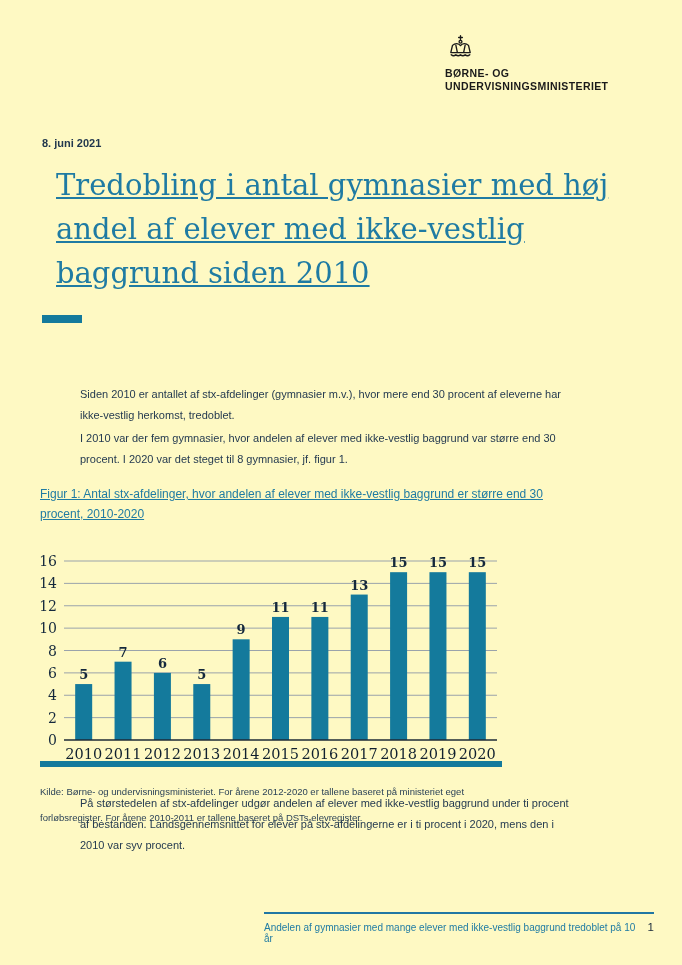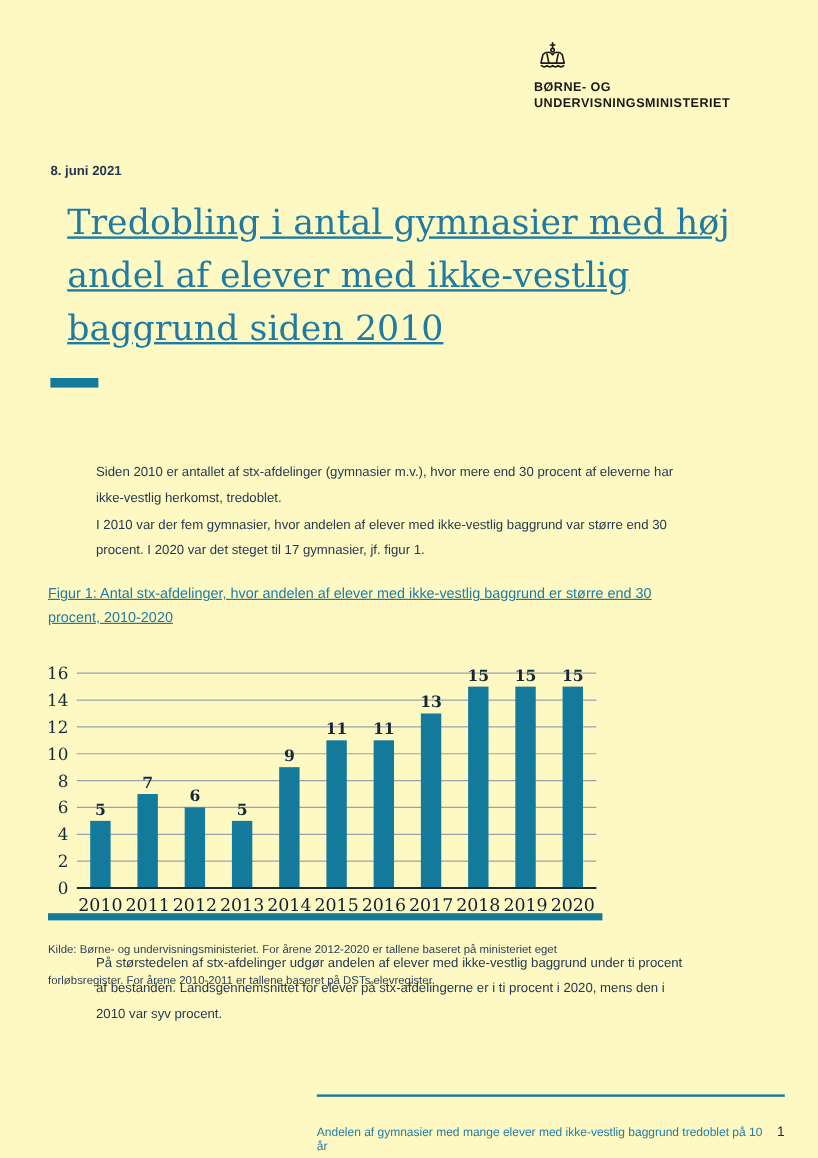--- a/index.html
+++ b/index.html
@@ -46,21 +46,21 @@
 
   .chart-wrap { position: absolute; top: 548px; left: 40px; width: 470px; height: 214px; }
 
   .fig-rule { position: absolute; top: 761px; left: 40px; width: 462px; height: 6px;
     background: #147a9c; }
 
   .fig-source { position: absolute; top: 779px; left: 40px; width: 482px;
     font-size: 9.5px; line-height: 26px; color: #2b4257; }
 
   .footer { position: absolute; top: 912px; left: 264px; right: 28px;
-    border-top: 2px solid #2077a3; padding-top: 24px;
+    border-top: 2px solid #2077a3; padding-top: 7px;
     display: flex; justify-content: flex-end; align-items: baseline; gap: 9px; }
   .footer-title { font-size: 10px; color: #1f7ba3; }
   .footer-page { font-size: 11.5px; color: #1a2a3a; }
 
   
   text { font-family: "DejaVu Serif", serif; }
   .ytick { font-size: 14px; fill: #14283c; }
   .xtick { font-size: 14.5px; fill: #10202f; }
   .dlabel { font-size: 13px; font-weight: bold; fill: #14283c; }
 </style>
@@ -85,21 +85,21 @@
     </div>
   </div>
 
   <div class="date">8. juni 2021</div>
 
   <h1 class="headline">Tredobling i antal gymnasier med høj andel af elever med ikke-vestlig baggrund siden 2010</h1>
 
   <div class="accent-dash"></div>
 
   <p class="body-par par-1">Siden 2010 er antallet af stx-afdelinger (gymnasier m.v.), hvor mere end 30 procent af eleverne har ikke-vestlig herkomst, tredoblet.</p>
-  <p class="body-par par-2">I 2010 var der fem gymnasier, hvor andelen af elever med ikke-vestlig baggrund var større end 30 procent. I 2020 var det steget til 17 gymnasier, jf. figur 1.</p>
+  <p class="body-par par-2">I 2010 var der fem gymnasier, hvor andelen af elever med ikke-vestlig baggrund var større end 30 procent. I 2020 var det steget til 8 gymnasier, jf. figur 1.</p>
 
   <div class="fig-caption">Figur 1: Antal stx-afdelinger, hvor andelen af elever med ikke-vestlig baggrund er større end 30 procent, 2010-2020</div>
 
   <div class="chart-wrap">
     <svg id="chart-svg" width="470" height="214" viewBox="0 0 470 214">
         <text x="17" y="197" text-anchor="end" class="ytick">0</text>
         <line x1="24" y1="169.625" x2="457" y2="169.625" stroke="#9aa3ab" stroke-width="1"></line>
         <text x="17" y="174.625" text-anchor="end" class="ytick">2</text>
         <line x1="24" y1="147.25" x2="457" y2="147.25" stroke="#9aa3ab" stroke-width="1"></line>
         <text x="17" y="152.25" text-anchor="end" class="ytick">4</text>

